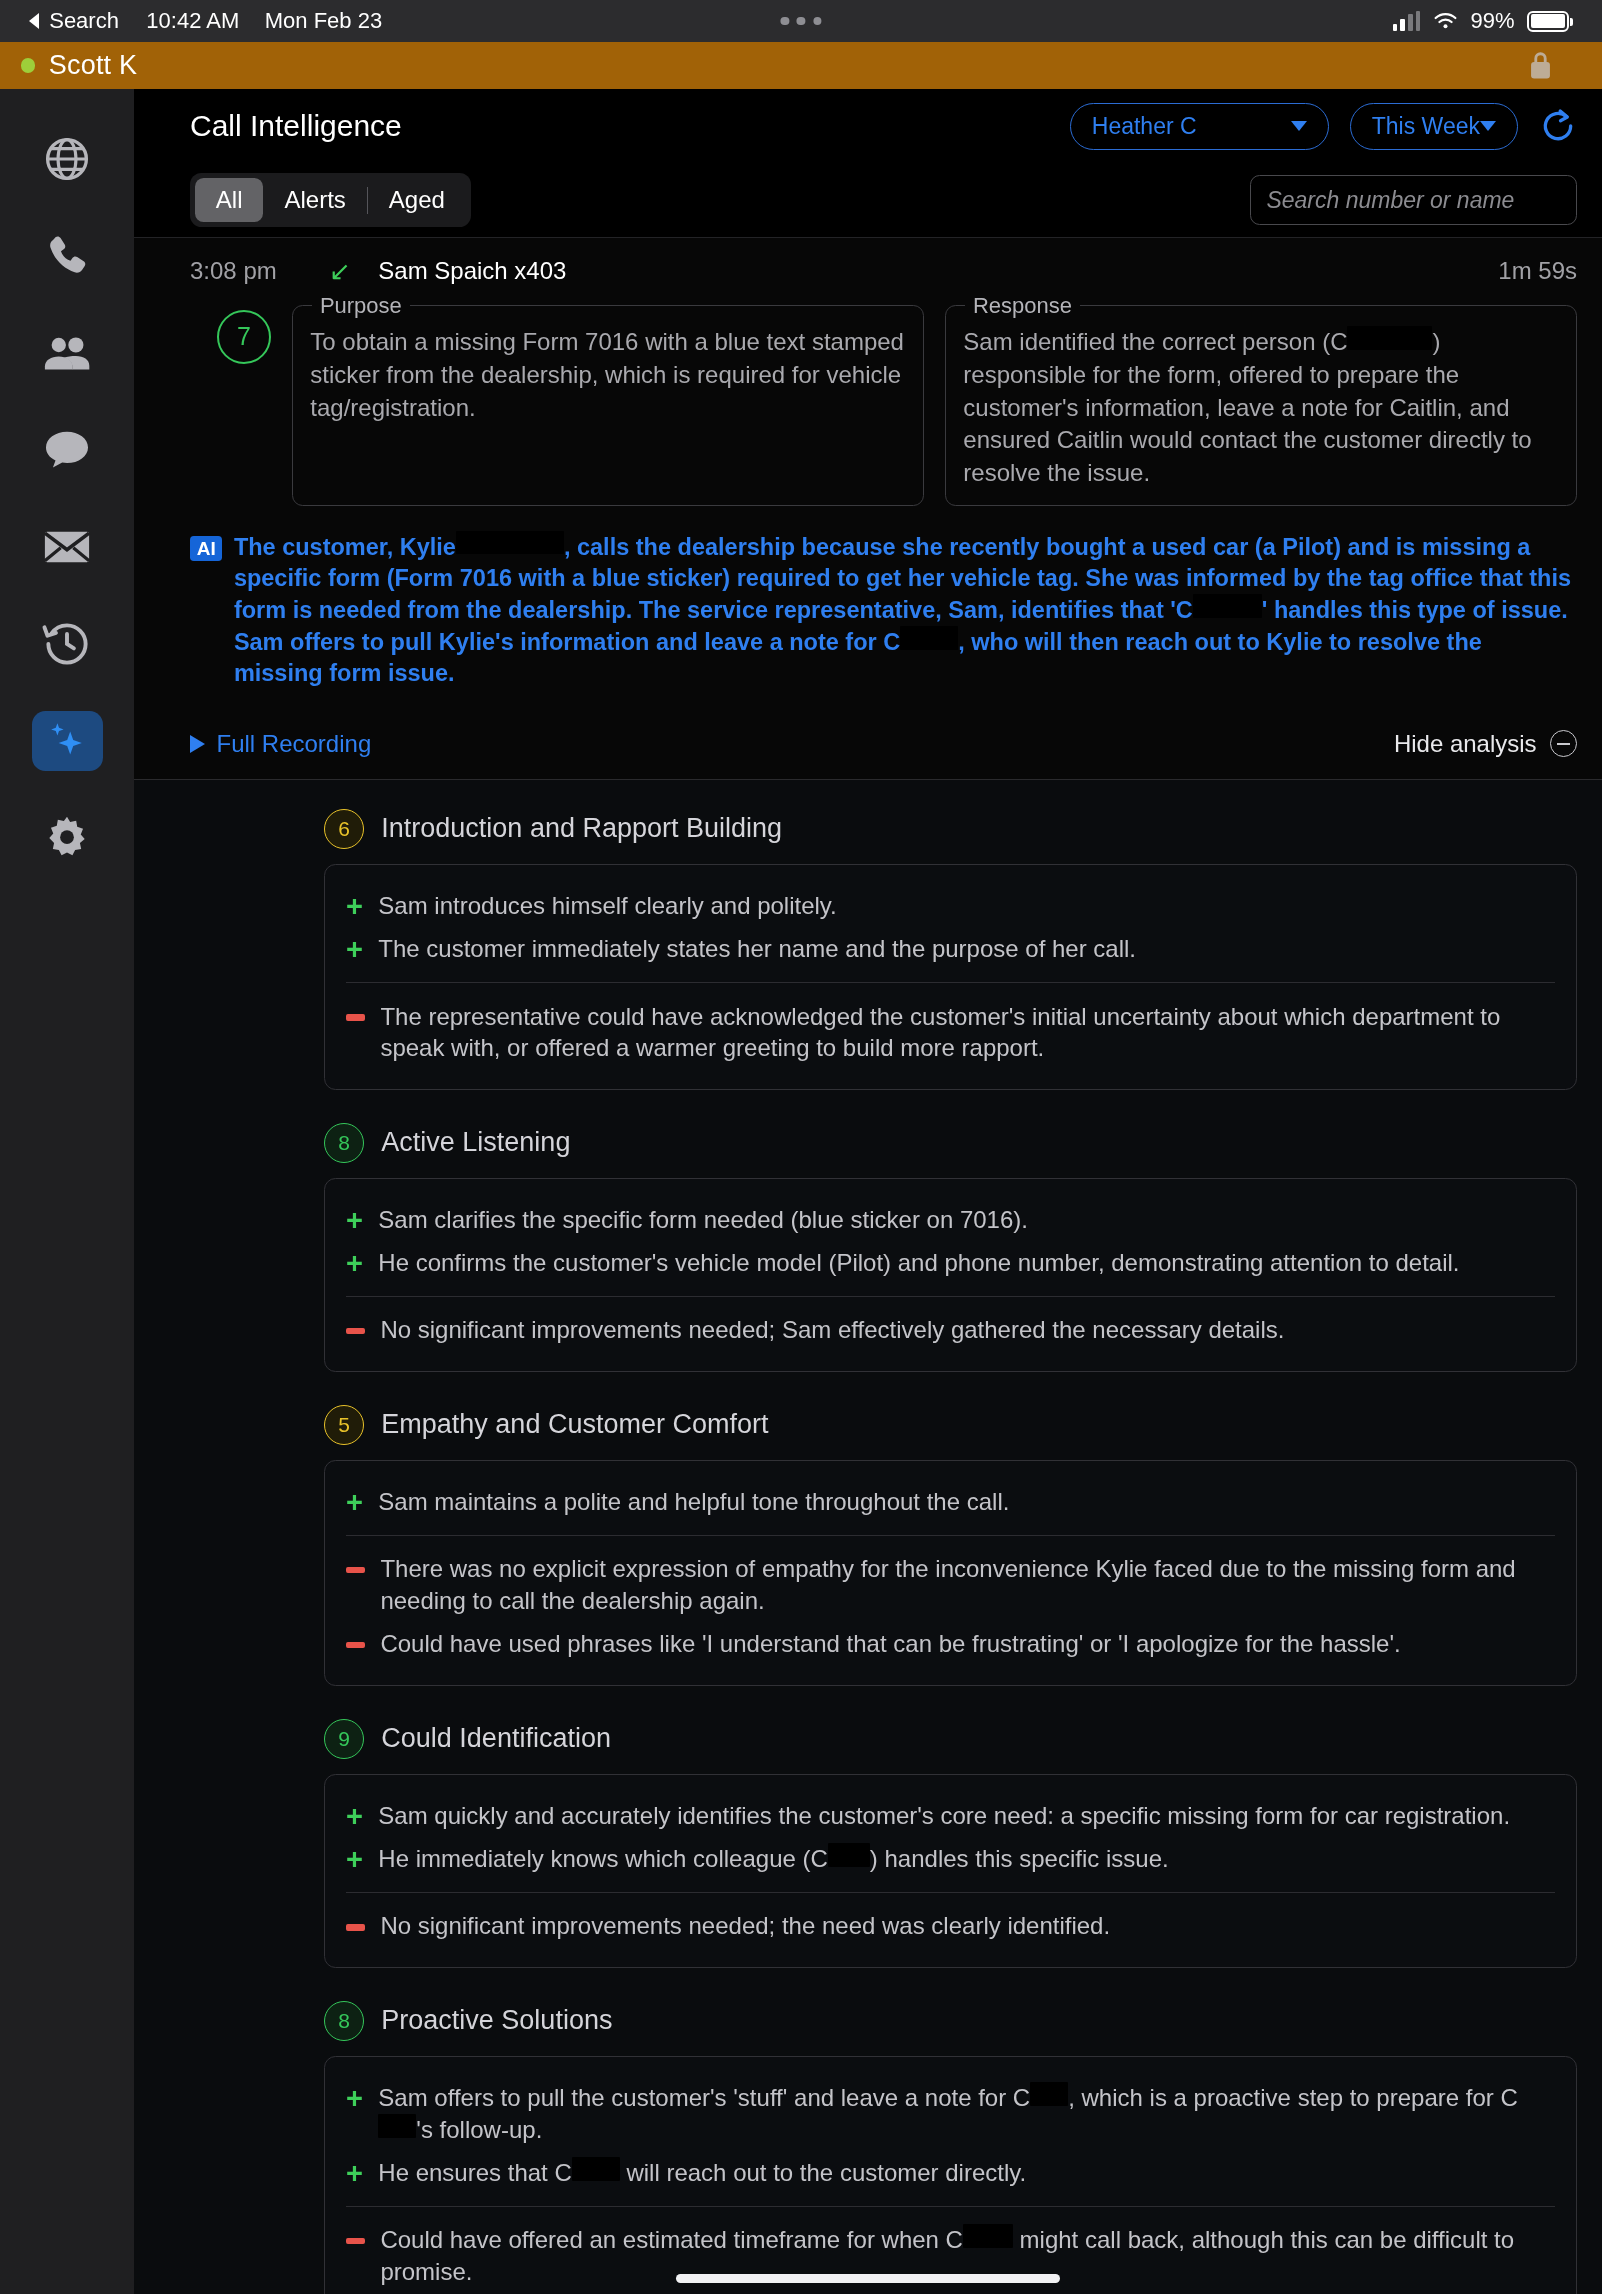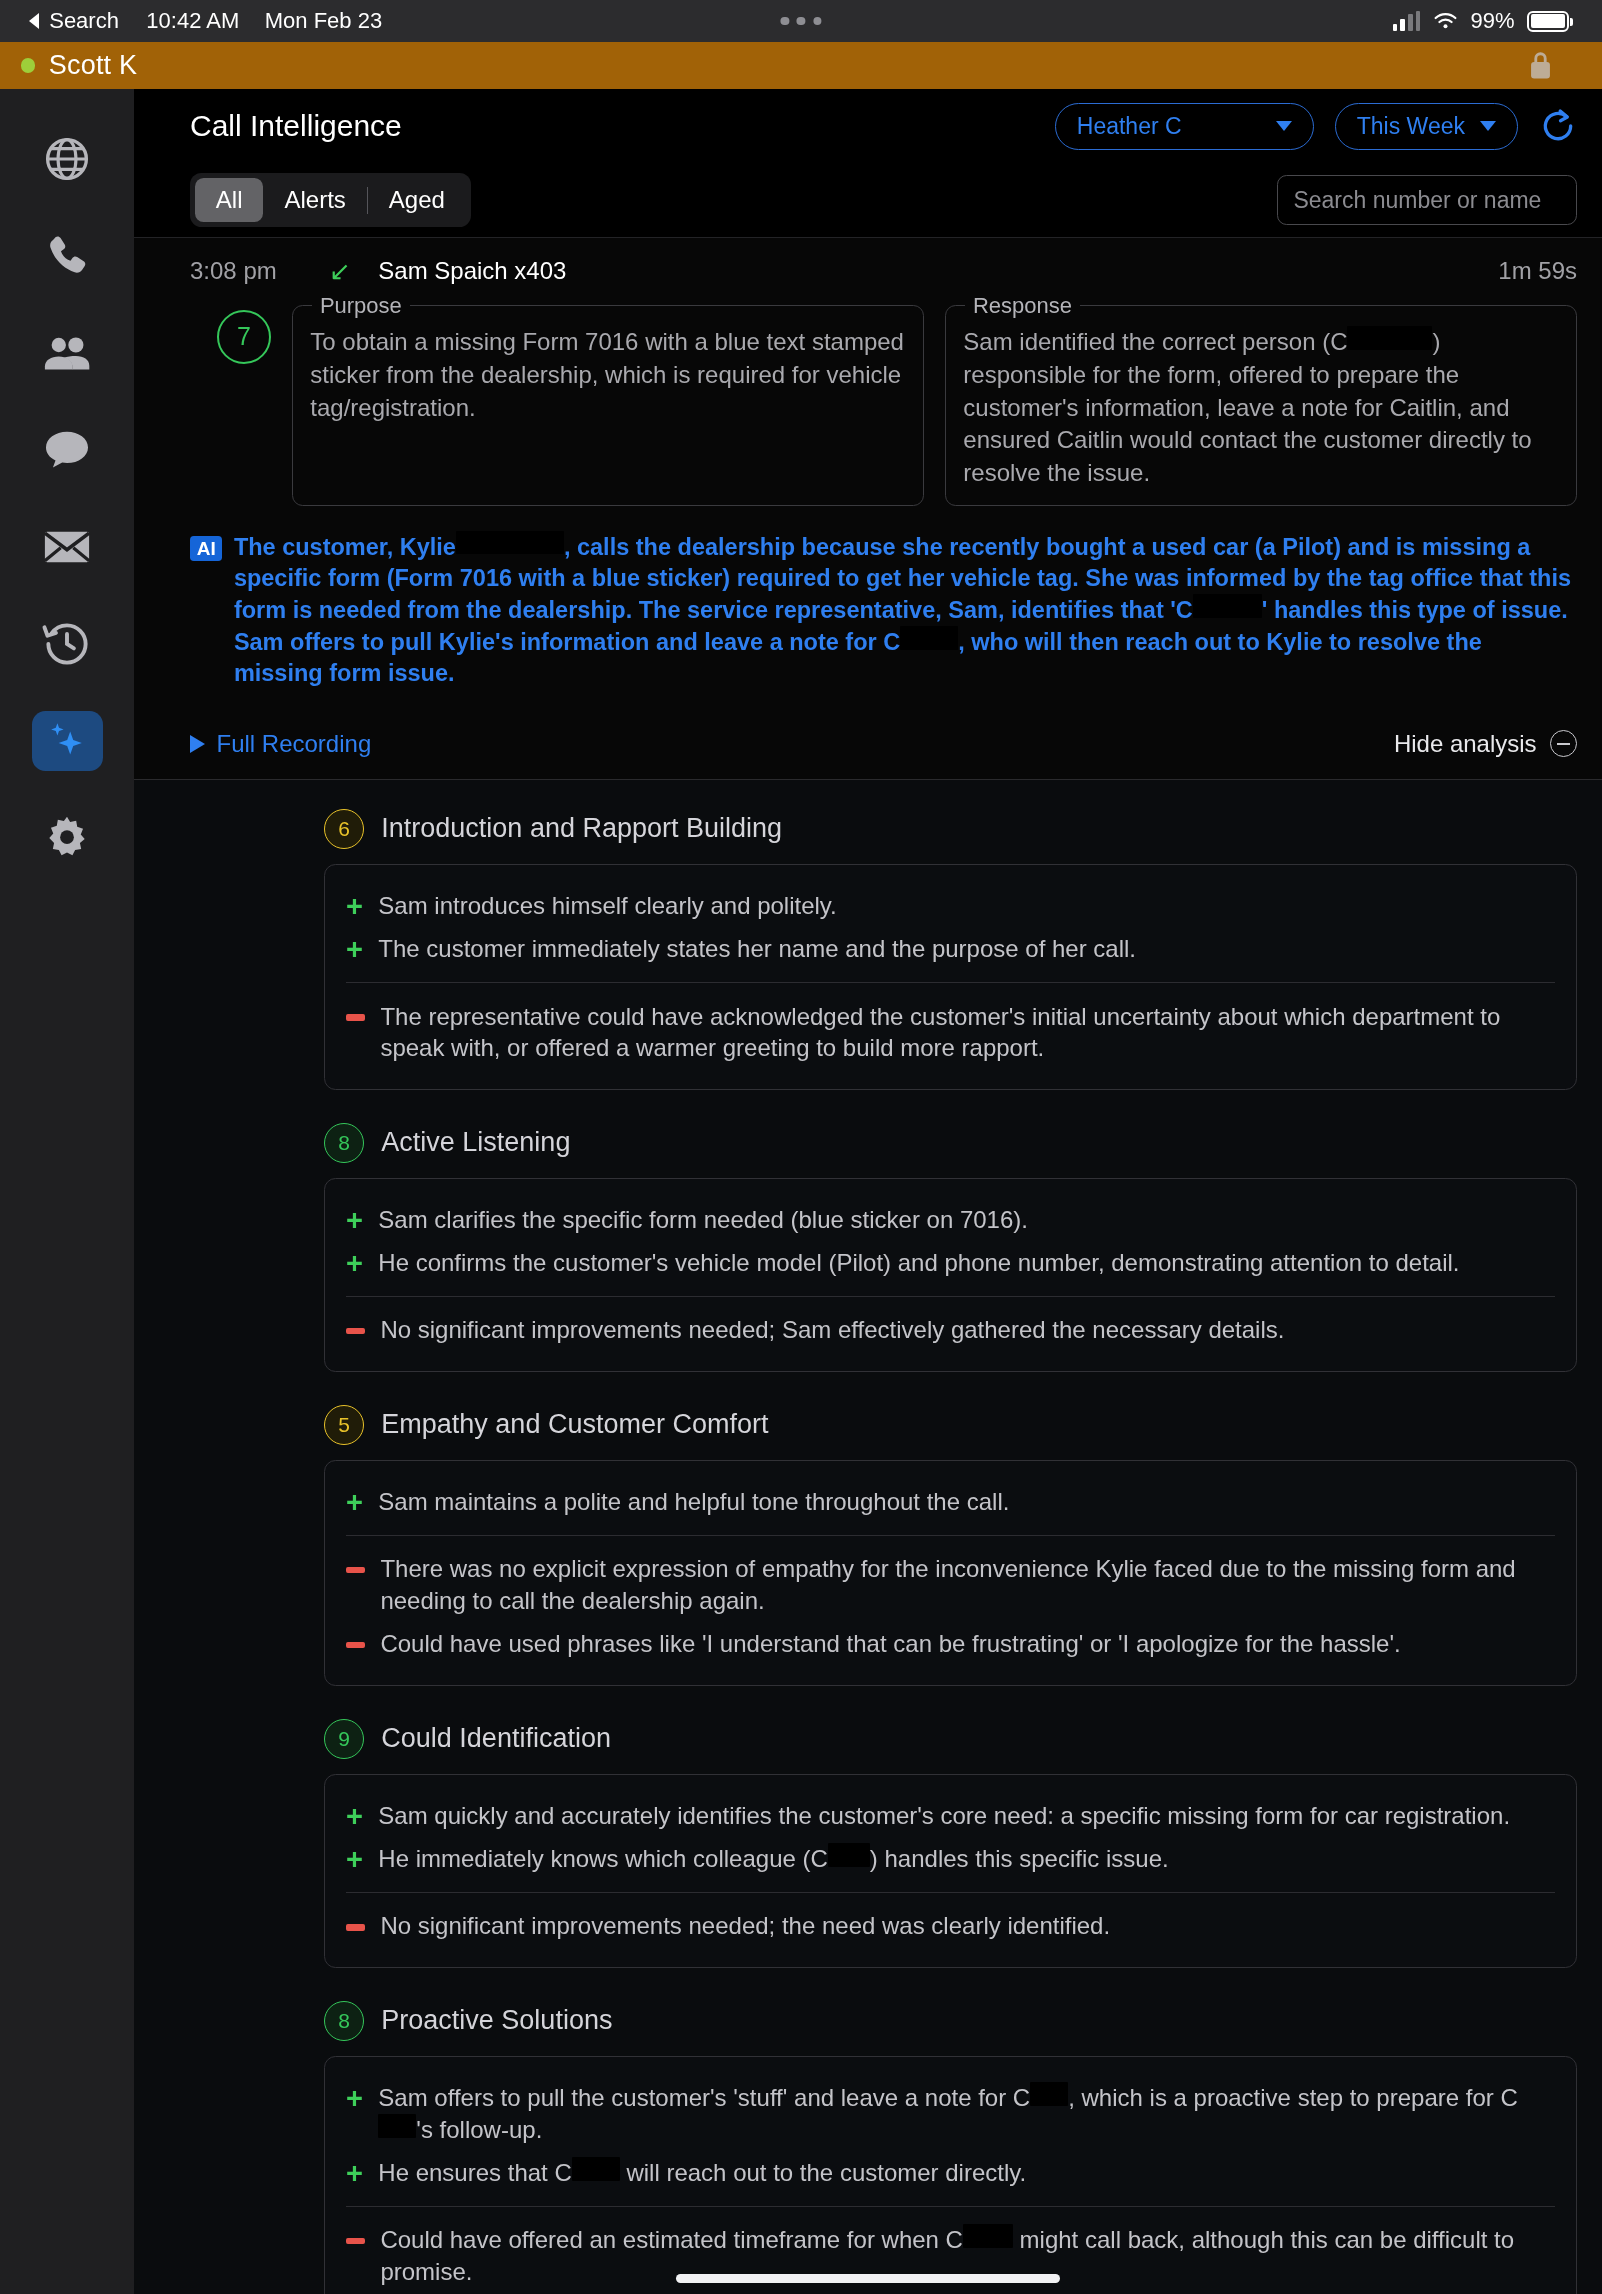--- a/index.html
+++ b/index.html
@@ -88,21 +88,21 @@
   .main-header {
     height: 74px; display: flex; align-items: center;
     padding: 0 25px 0 56px; gap: 17.3px;
   }
   .page-title { font-size: 30px; color: #fff; font-weight: 400; }
   .hdr-right { margin-left: auto; display: flex; align-items: center; gap: 21px; }
   .pill {
     border: 1.5px solid #2b6cd4; border-radius: 25px;
     color: #2f7ff0; font-size: 23px;
     height: 47px; display: flex; align-items: center;
-    padding: 0 21px; gap: 15px; white-space: nowrap;
+    padding: 0 21px; gap: 0; white-space: nowrap;
   }
   .pill.agent { width: 259px; justify-content: space-between; overflow: hidden; }
   .chev {
     width: 0; height: 0; flex-shrink: 0;
     border-left: 8.6px solid transparent; border-right: 8.6px solid transparent;
     border-top: 10.6px solid #2f7ff0;
   }
   .refresh-btn { color: #2f7ff0; display: flex; align-items: center; }
 
   
@@ -115,24 +115,24 @@
     padding: 4.8px; height: 54px; align-items: center;
   }
   .seg-btn {
     color: #fff; font-size: 24px; padding: 0 21px;
     height: 44px; display: flex; align-items: center;
     border-radius: 8.6px; position: relative;
   }
   .seg-btn.sel { background: #636366; }
   .seg-div { width: 1px; height: 27px; background: #55555a; }
   .search-box {
-    margin-left: auto; width: 300px; height: 50px;
+    margin-left: auto; width: 327px; height: 50px;
     border: 1.3px solid #49494d; border-radius: 9.6px;
     display: flex; align-items: center; padding: 0 15.4px;
-    color: #8b8b90; font-size: 23px;
+    color: #8b8b90; font-size: 23px; font-style: italic;
   }
 
   
   .call-panel {
     background: #070707; padding: 19px 25px 0 56px;
     border-bottom: 1px solid #2a2a2d;
   }
   .call-top { display: flex; align-items: center; font-size: 24px; gap: 16px; }
   .call-time { color: #a1a1a6; width: 123px; }
   .call-dir { color: #3ecf5a; font-size: 26px; margin-right: 11.5px; line-height: 1; }

